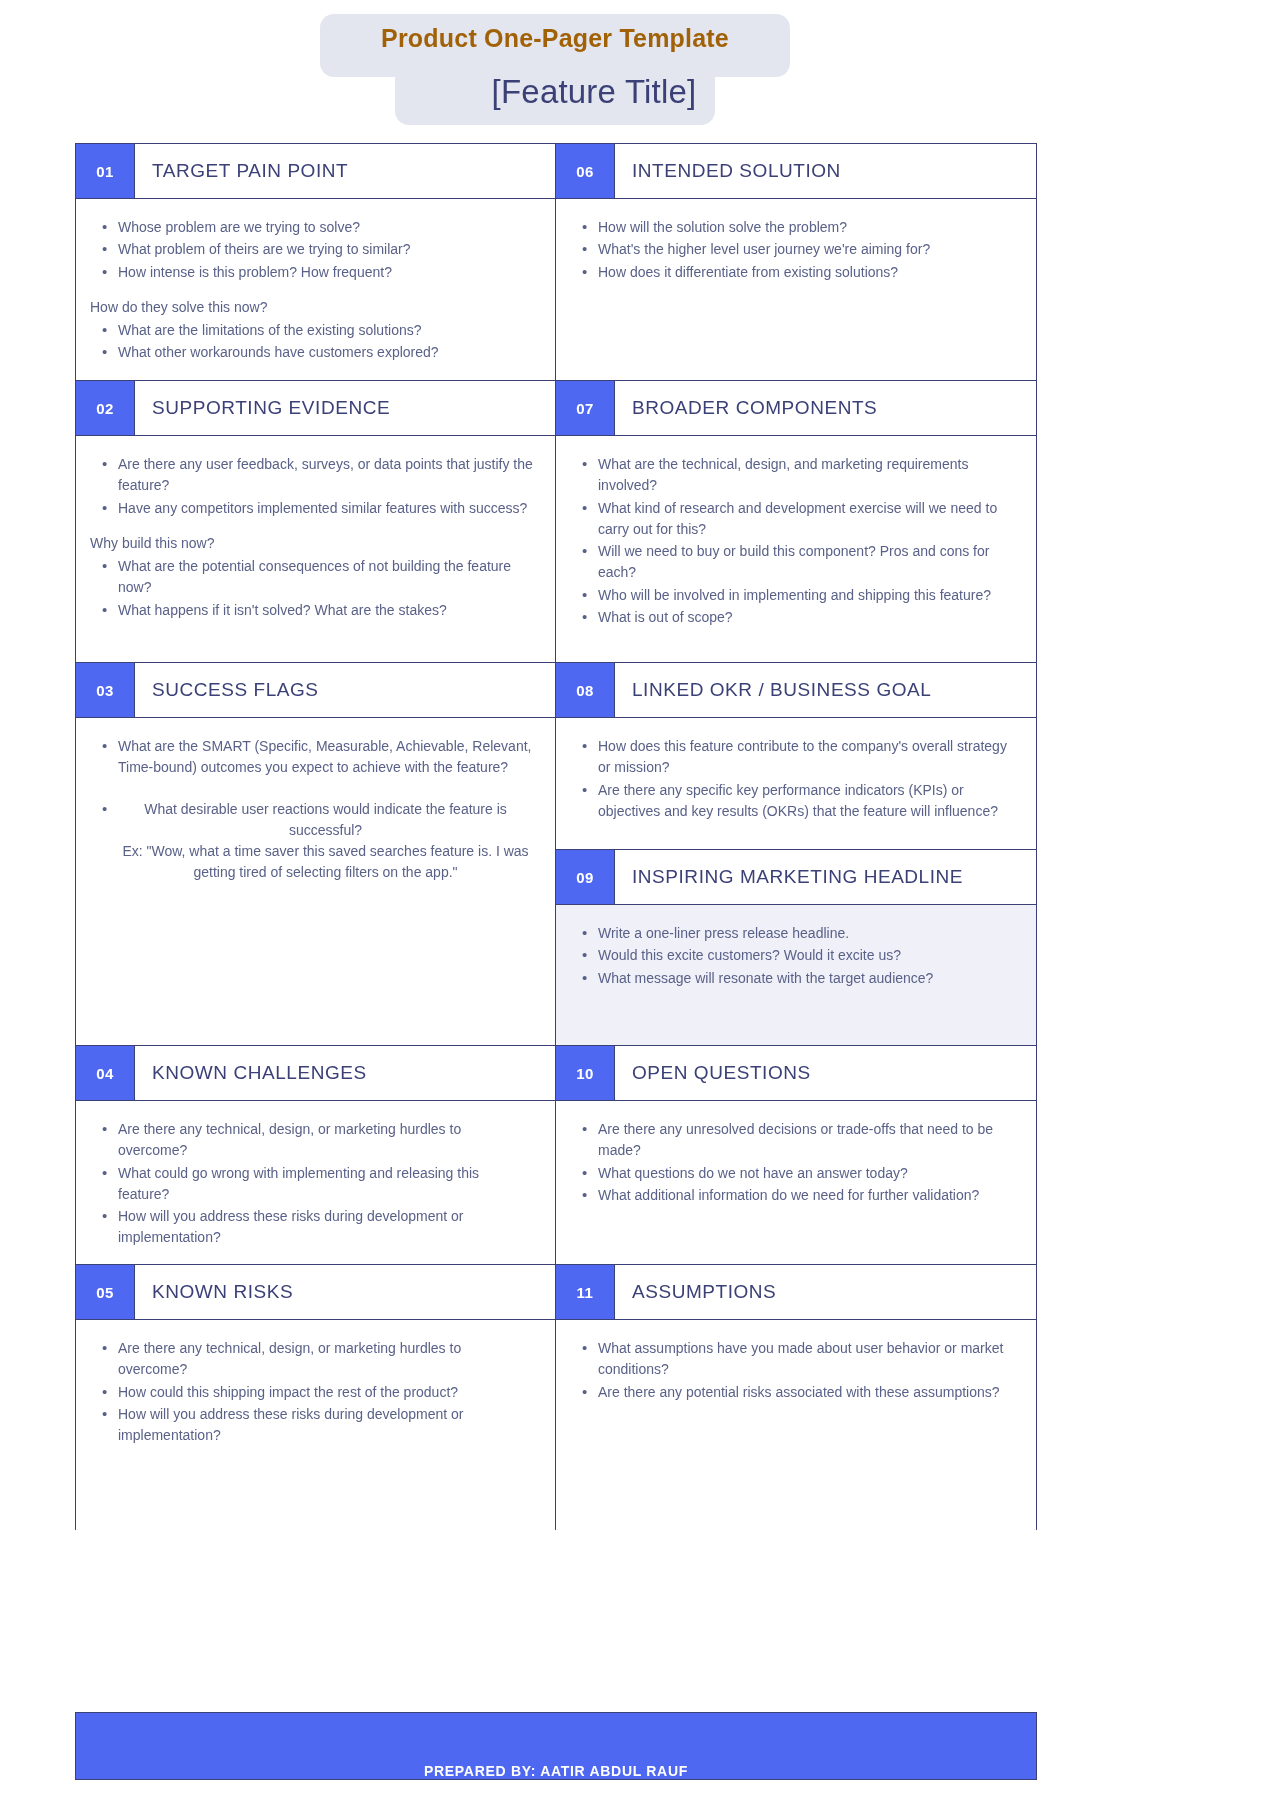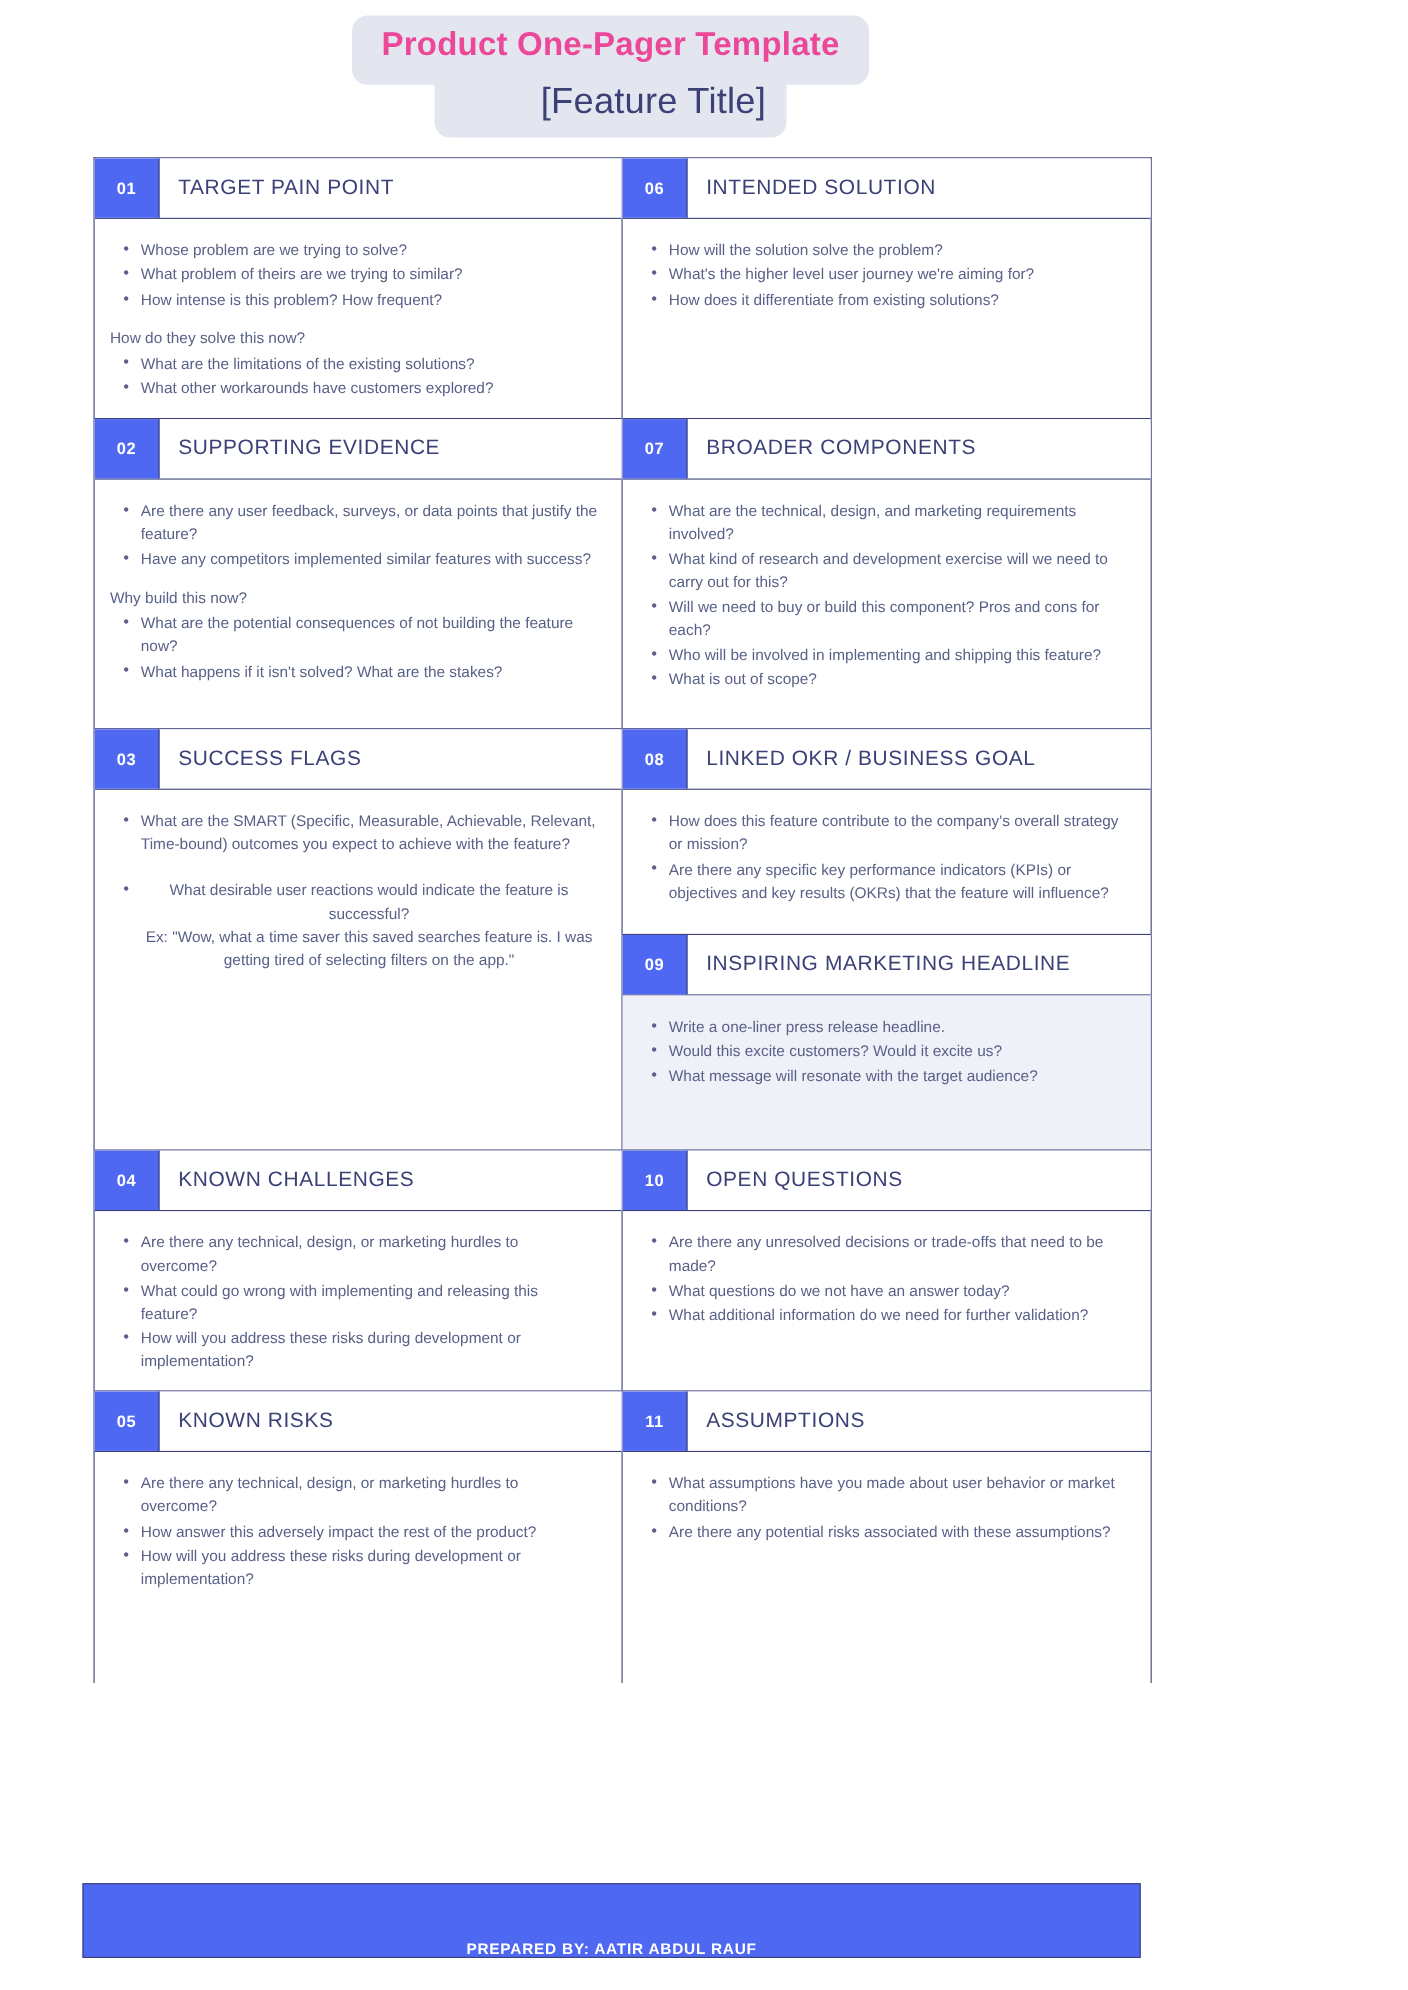--- a/index.html
+++ b/index.html
@@ -35,23 +35,23 @@
     width: 320px;
     height: 63px;
     background: #e4e6ef;
     border-radius: 0 0 14px 14px;
   }
   .header-line1 {
     position: absolute;
     left: 0; top: 24px;
     width: 1110px;
     text-align: center;
-    font-size: 30px;
+    font-size: 25px;
     font-weight: bold;
-    color: #ec4899;
+    color: #a16207;
     letter-spacing: 0.2px;
   }
   .header-line2 {
     position: absolute;
     left: 0; top: 73px;
     width: 1110px;
     text-align: center;
     font-size: 33px;
     font-weight: normal;
     color: #3b4077;
@@ -61,21 +61,20 @@
 
   
   .sheet {
     position: absolute;
     left: 75px;
     top: 143px;
     width: 962px;
     border: 1.5px solid #3b4077;
     border-bottom: none;
     display: flex;
-    margin-left: 10px;
   }
   .col {
     width: 481px;
     display: flex;
     flex-direction: column;
   }
   .col-left { border-right: 1.5px solid #3b4077; }
 
   .section { display: block; }
 
@@ -247,21 +246,21 @@
     </div>
 
     <div class="section">
       <div class="sec-head">
         <div class="sec-num">05</div>
         <div class="sec-title">KNOWN RISKS</div>
       </div>
       <div class="sec-body nb" style="height:210px;">
         <ul>
           <li>Are there any technical, design, or marketing hurdles to overcome?</li>
-          <li>How answer this adversely impact the rest of the product?</li>
+          <li>How could this shipping impact the rest of the product?</li>
           <li>How will you address these risks during development or implementation?</li>
         </ul>
       </div>
     </div>
 
   </div>
 
   <div class="col col-right">
 
     <div class="section">

